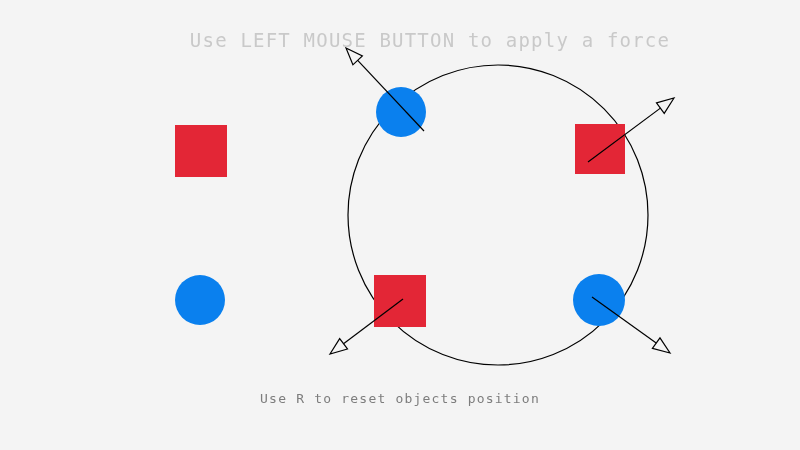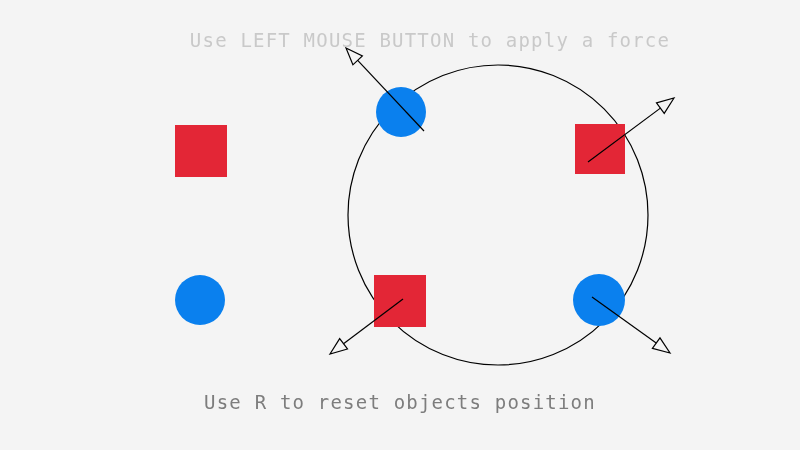--- a/index.html
+++ b/index.html
@@ -39,21 +39,21 @@
     user-select: none;
   }
   #hint-top {
     top: 29px;
     font-size: 19px;
     color: #c9c9c9;
     margin-left: 30px;
   }
   #hint-bottom {
     top: 391px;
-    font-size: 19px;
+    font-size: 13px;
     color: #7d7d7d;
   }
 </style>
 </head>
 <body>
 
 <div id="stage">
 
   <svg id="scene" viewBox="0 0 800 450">
     <g id="boundary-group">

